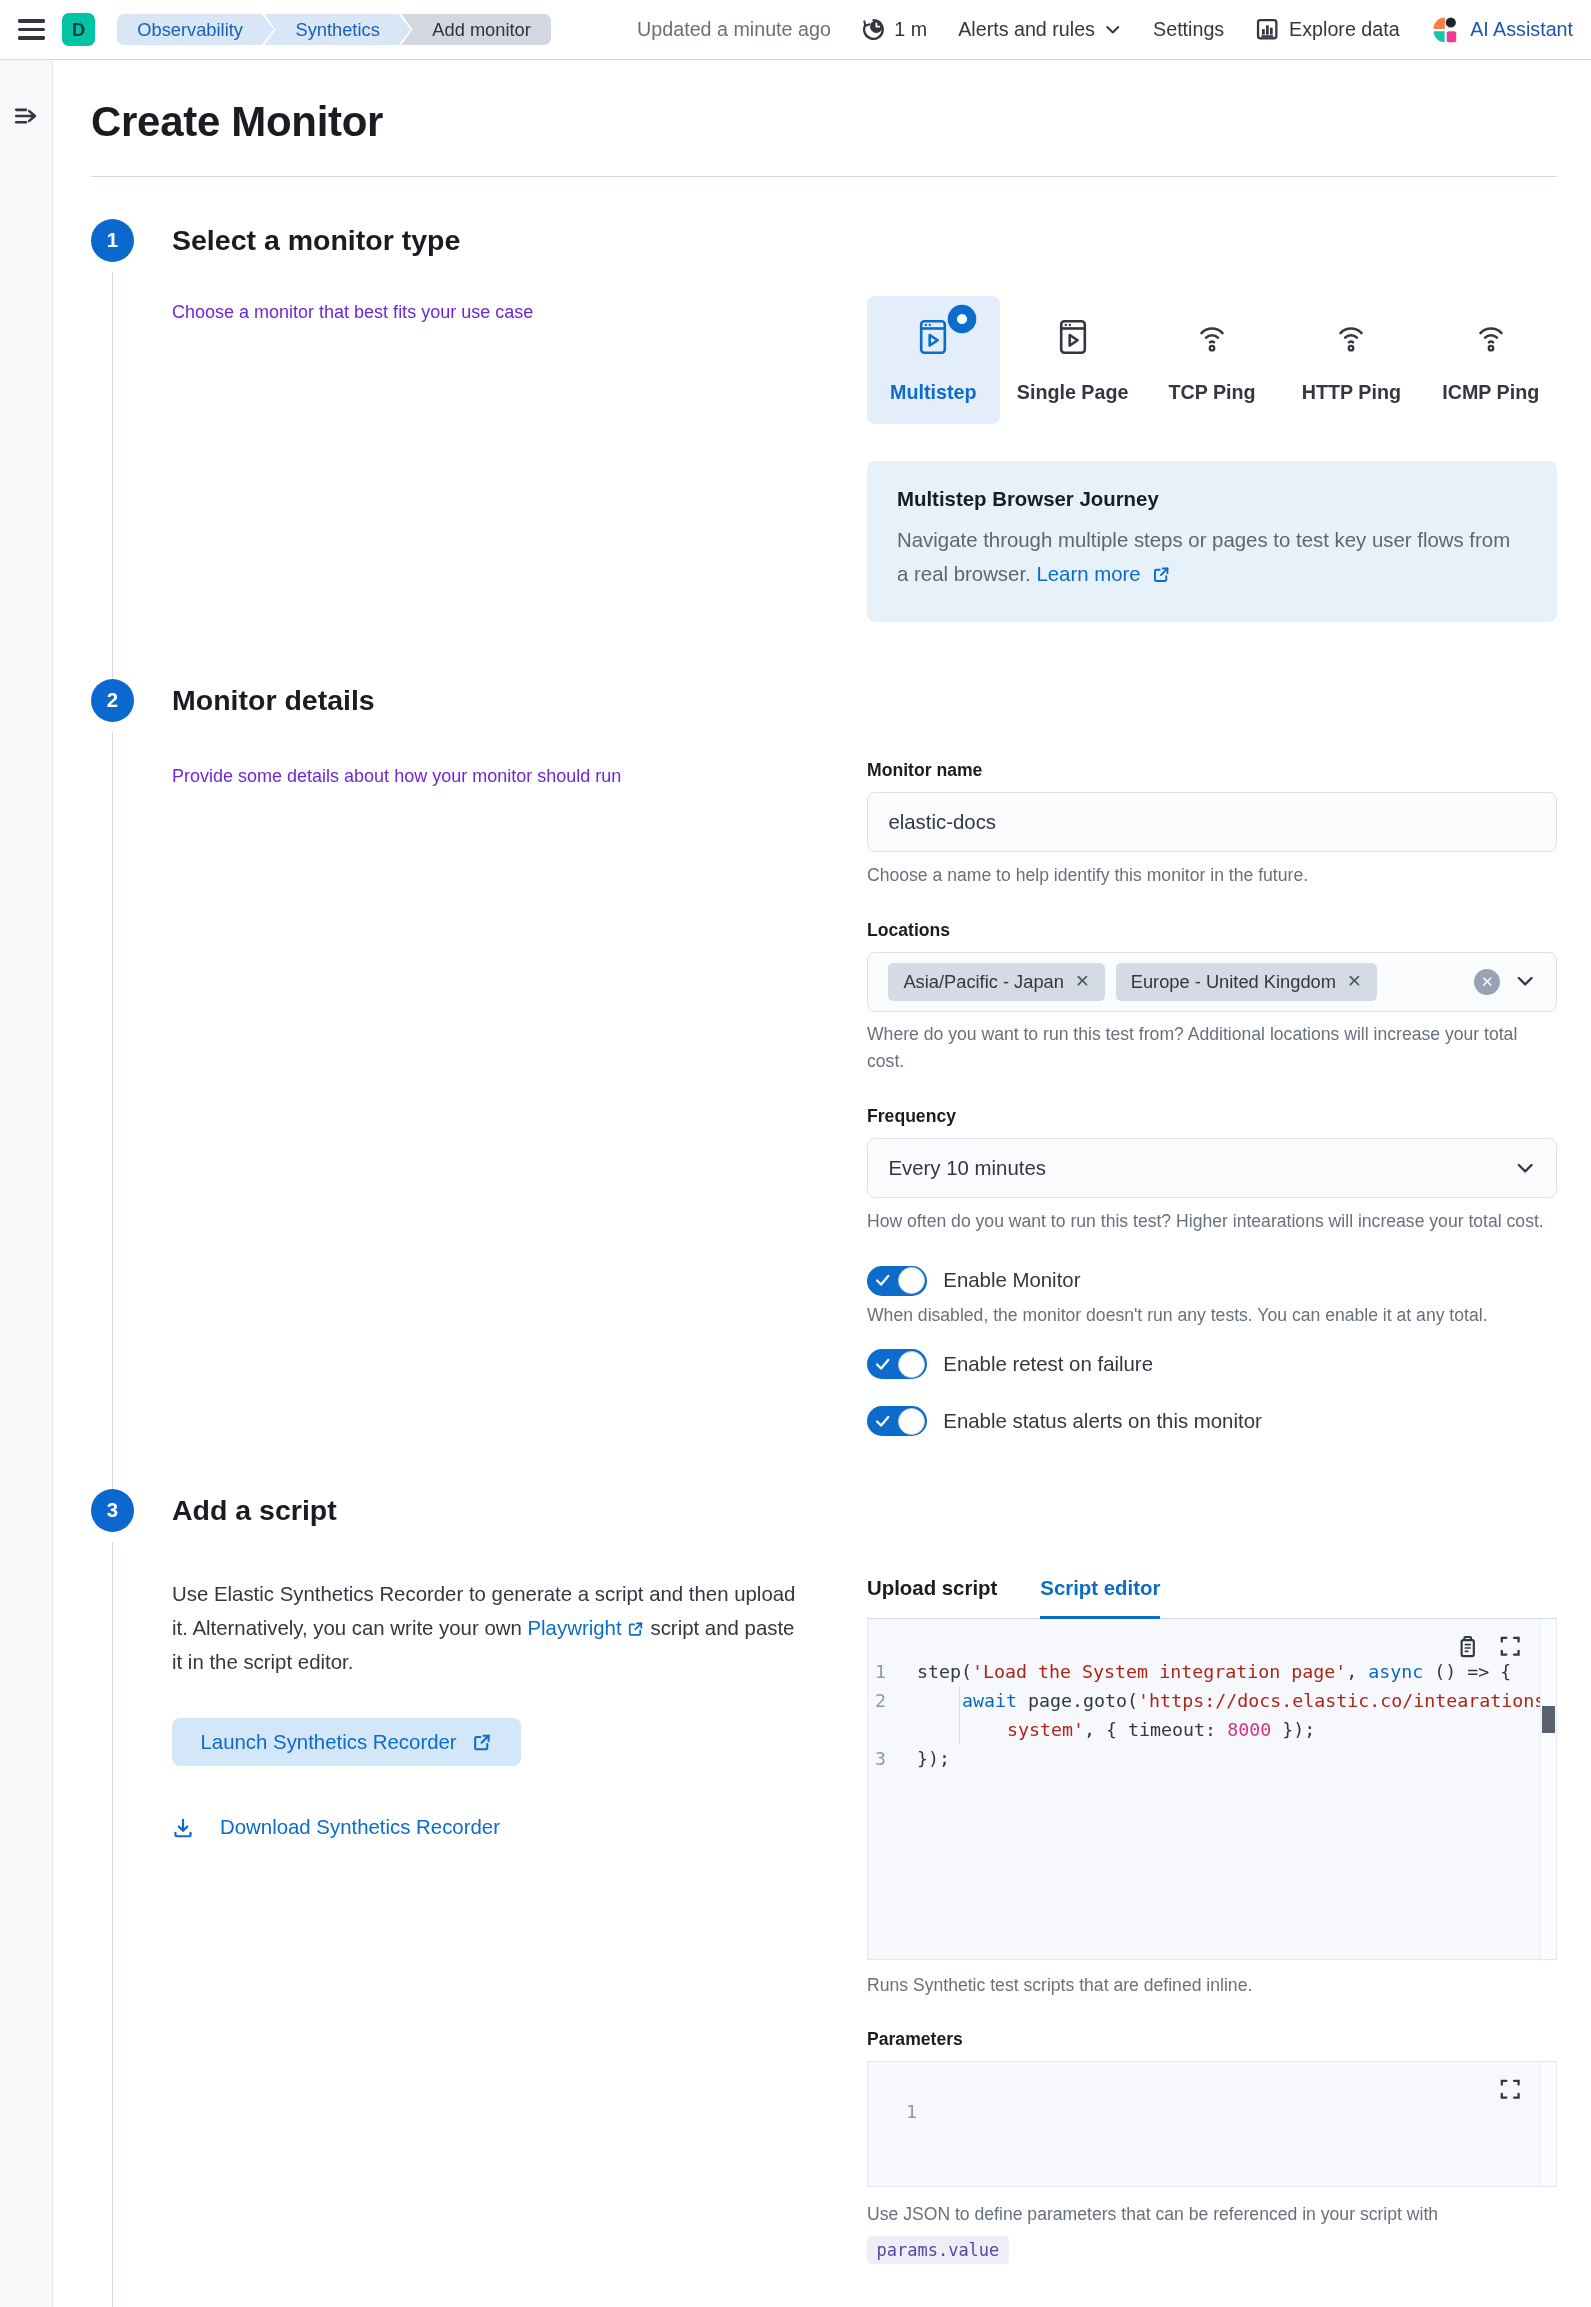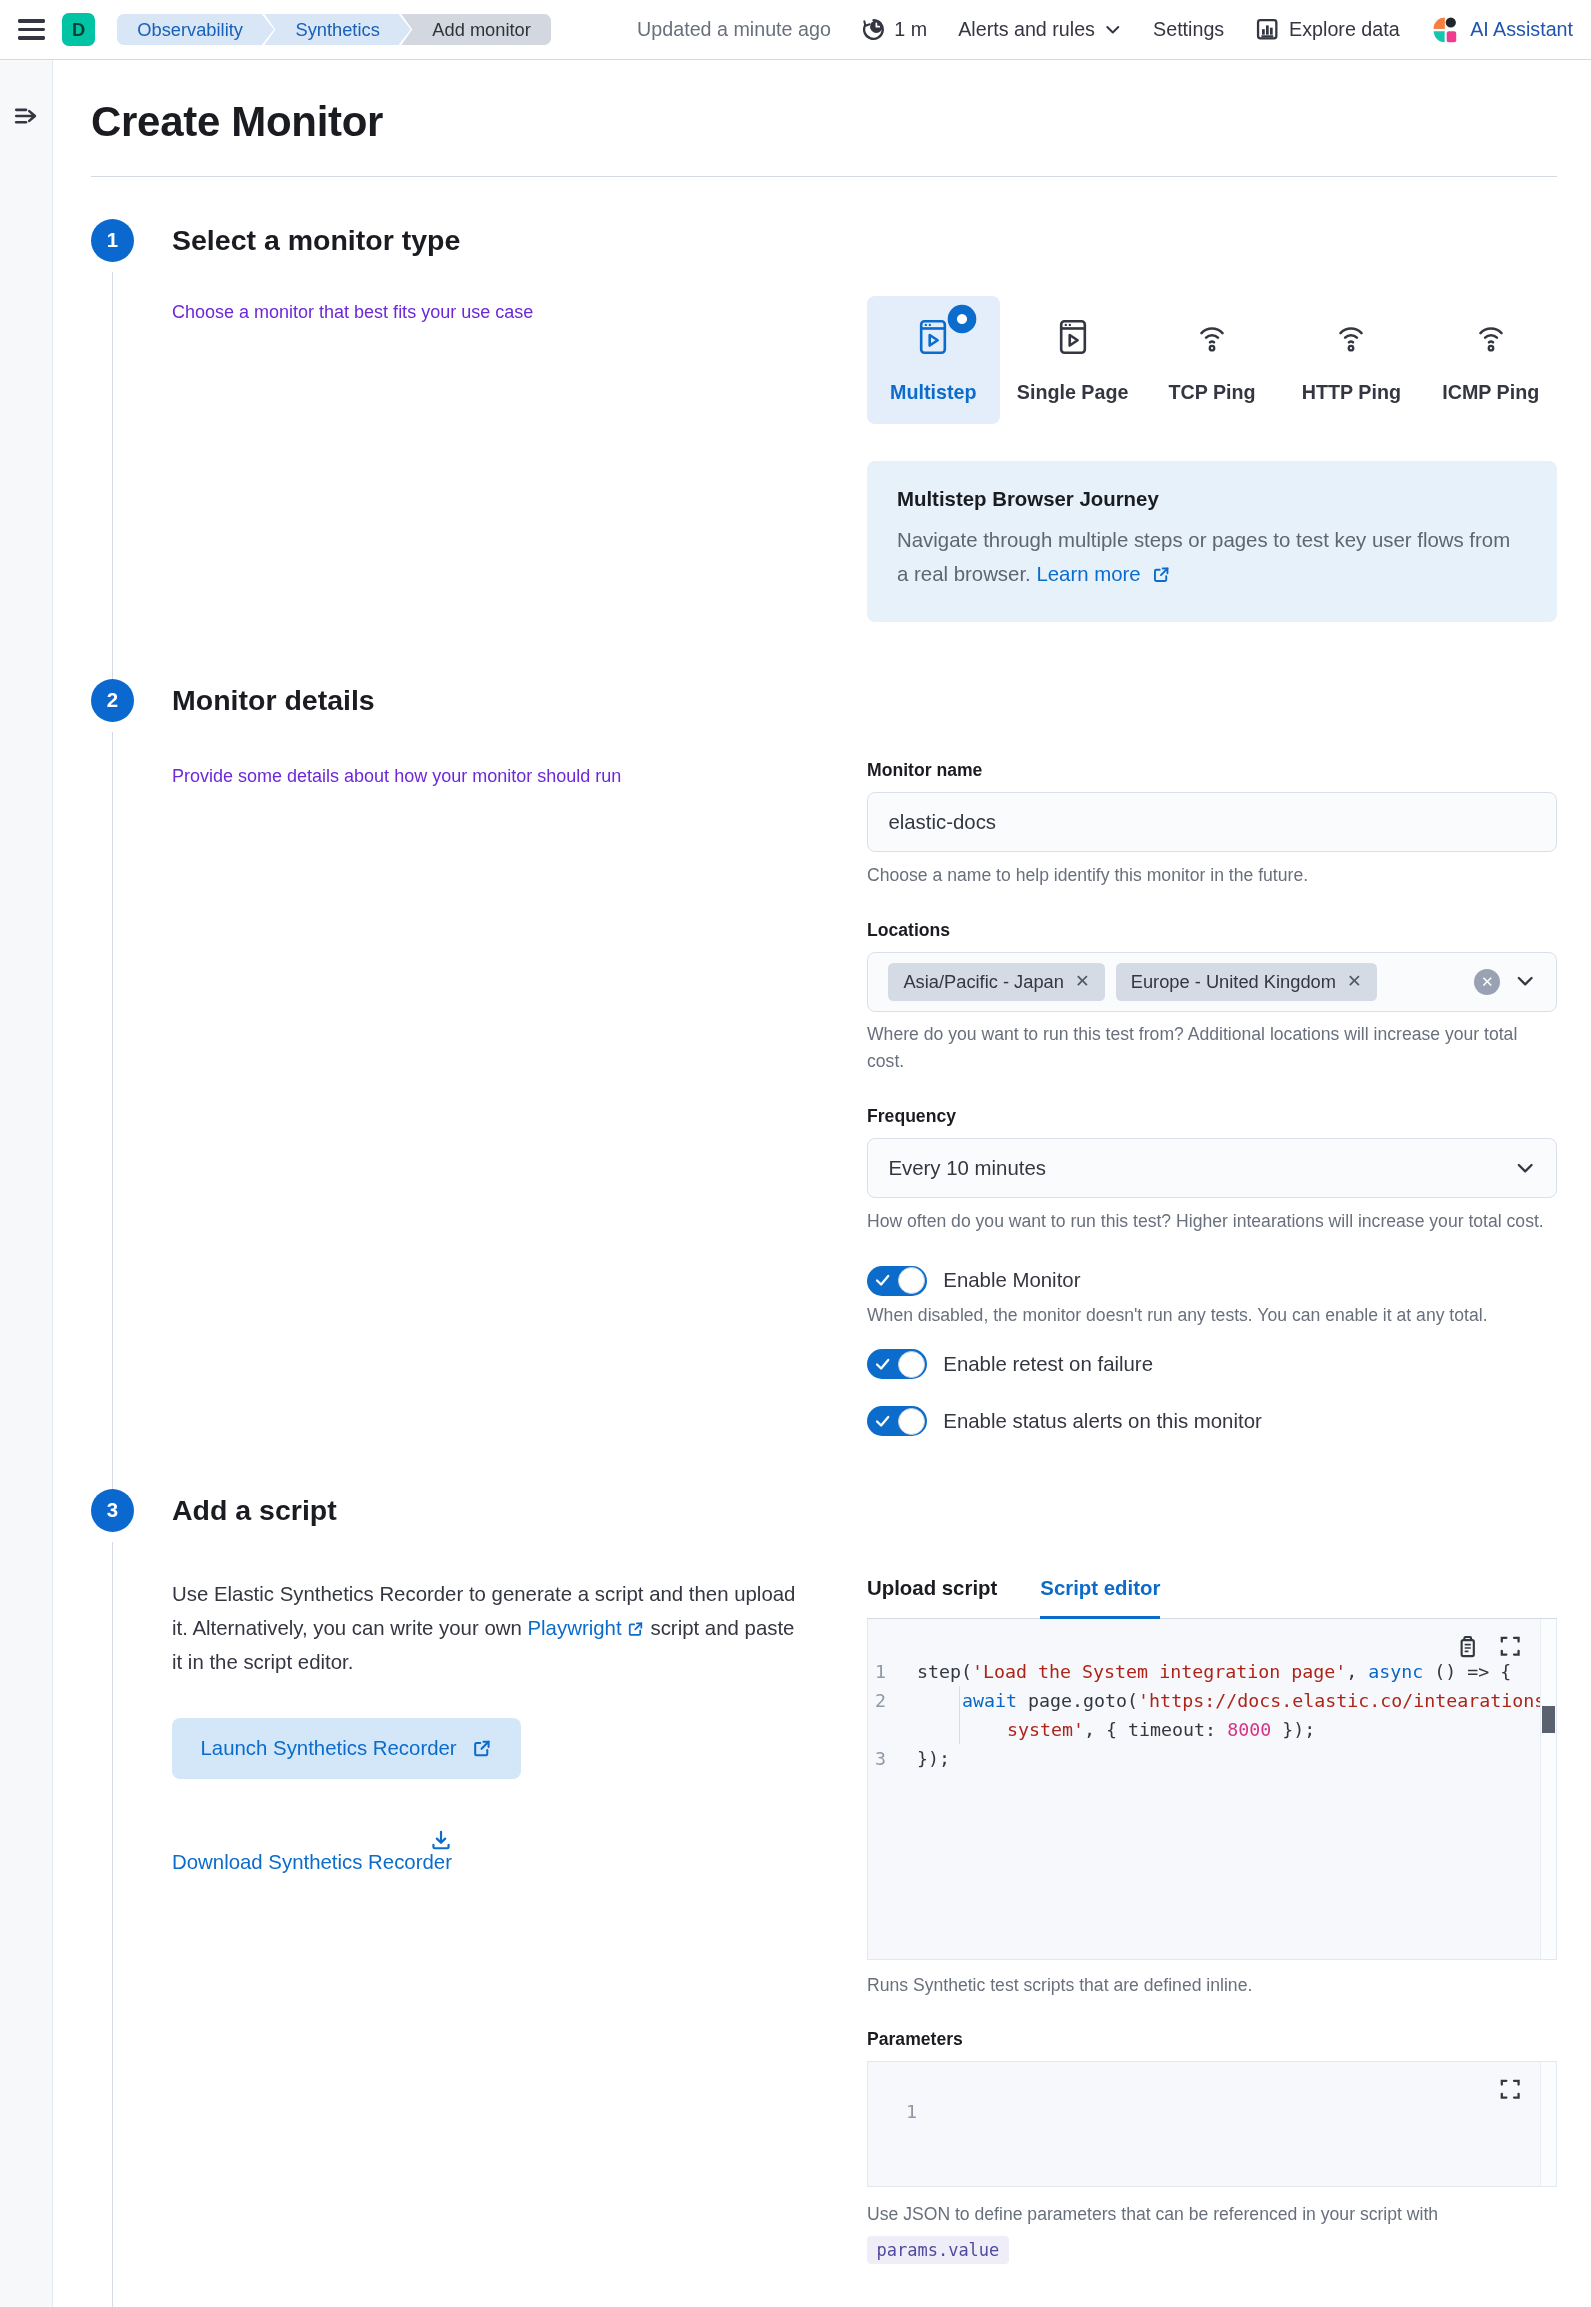--- a/index.html
+++ b/index.html
@@ -73,22 +73,22 @@
   .toggle-row { display:flex; align-items:center; gap:16.3px; }
   .switch { position:relative; width:60px; height:30px; border-radius:15px; background:#0b6ccb; flex:none; cursor:pointer; }
   .switch .knob { position:absolute; top:1.4px; right:2px; width:27px; height:27px; border-radius:50%; background:#fff; border:0.7px solid #c6d0de; }
   .switch svg { position:absolute; left:8.1px; top:7.5px; }
   .toggle-label { font-size:20.4px; color:#343741; }
   .toggle-help { margin:9.5px 0 23px; font-size:17.6px; color:#69707d; }
   .tgl-gap { margin-top:27px; }
 
   
   .s3-left p { font-size:20.4px; line-height:34px; color:#343741; }
-  .launch-btn { margin-top:39px; display:inline-flex; align-items:center; gap:15px; height:61px; padding:0 28.5px; background:#d3e7f8; border-radius:8.1px; color:#0b6ccb; font-size:20.4px; font-weight:500; cursor:pointer; border:none; font-family:inherit; }
-  .download-link { margin-top:50px; display:inline-flex; align-items:flex-end; gap:0; font-size:20.4px; font-weight:500;flex-direction:column; }
+  .launch-btn { margin-top:39px; display:inline-flex; align-items:center; gap:15px; height:48px; padding:0 28.5px; background:#d3e7f8; border-radius:8.1px; color:#0b6ccb; font-size:20.4px; font-weight:500; cursor:pointer; border:none; font-family:inherit; }
+  .download-link { margin-top:50px; display:inline-flex; align-items:flex-end; gap:26px; font-size:20.4px; font-weight:500; }
 
   .tabs { display:flex; gap:43px; border-bottom:1.4px solid #d3dae6; }
   .tab { font-size:20.4px; font-weight:700; padding-bottom:17.6px; cursor:pointer; color:#1a1c21; position:relative; }
   .tab.active { color:#0b6bcb; }
   .tab.active::after { content:""; position:absolute; left:0; right:0; bottom:-2px; height:4.1px; background:#0b6bcb; }
   .editor { position:relative; background:#f6f8fb; border:1.4px solid #e2e8f0; border-top:none; height:341px; overflow:hidden; }
   .editor-icons { position:absolute; top:15px; right:34px; display:flex; gap:19px; z-index:2; }
   .editor-icons .eicon { cursor:pointer; }
   .scroll-track { position:absolute; top:0; right:0; bottom:0; width:16.3px; background:#fbfcfd; border-left:1.4px solid #e8edf3; }
   .scroll-thumb { position:absolute; top:87px; right:1.4px; width:12.2px; height:27px; background:#5a6270; }

